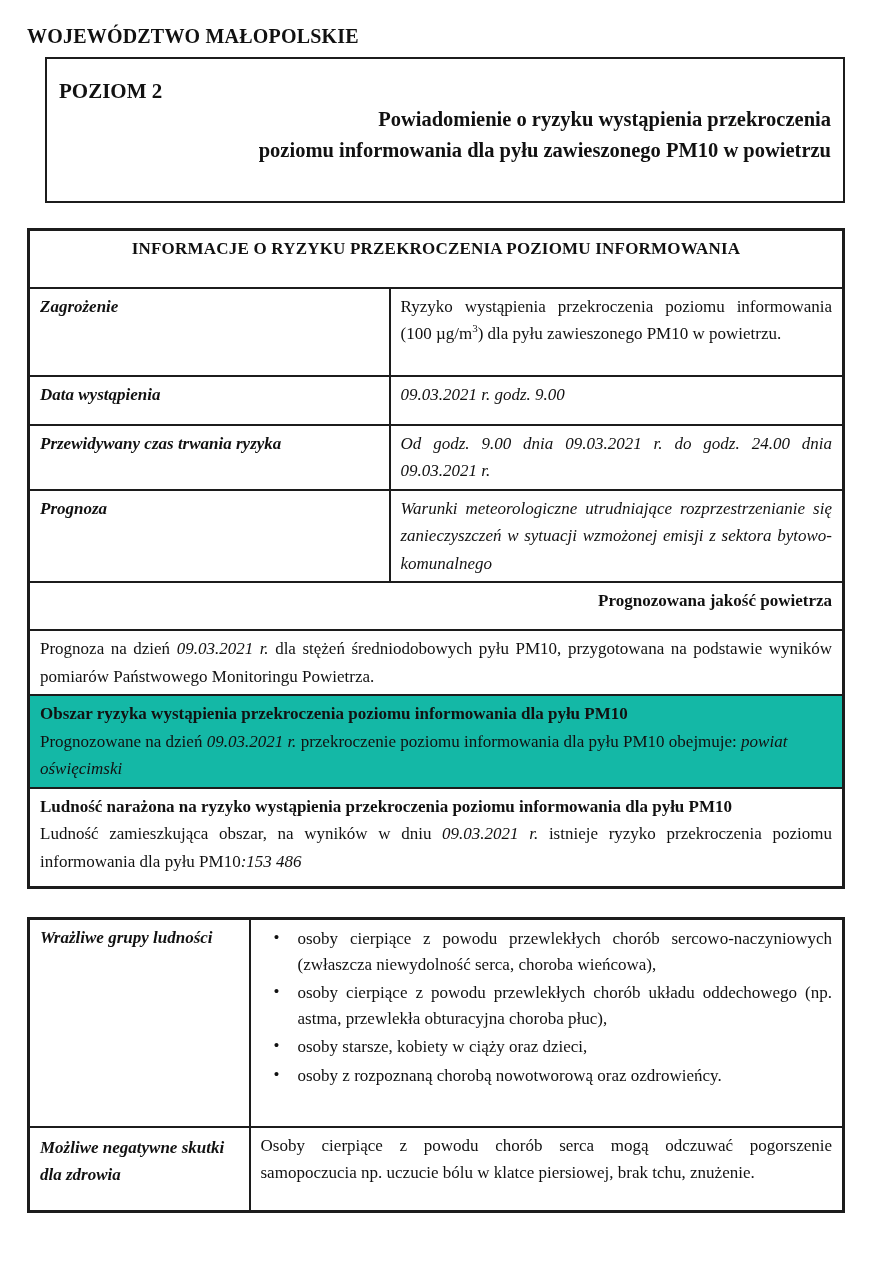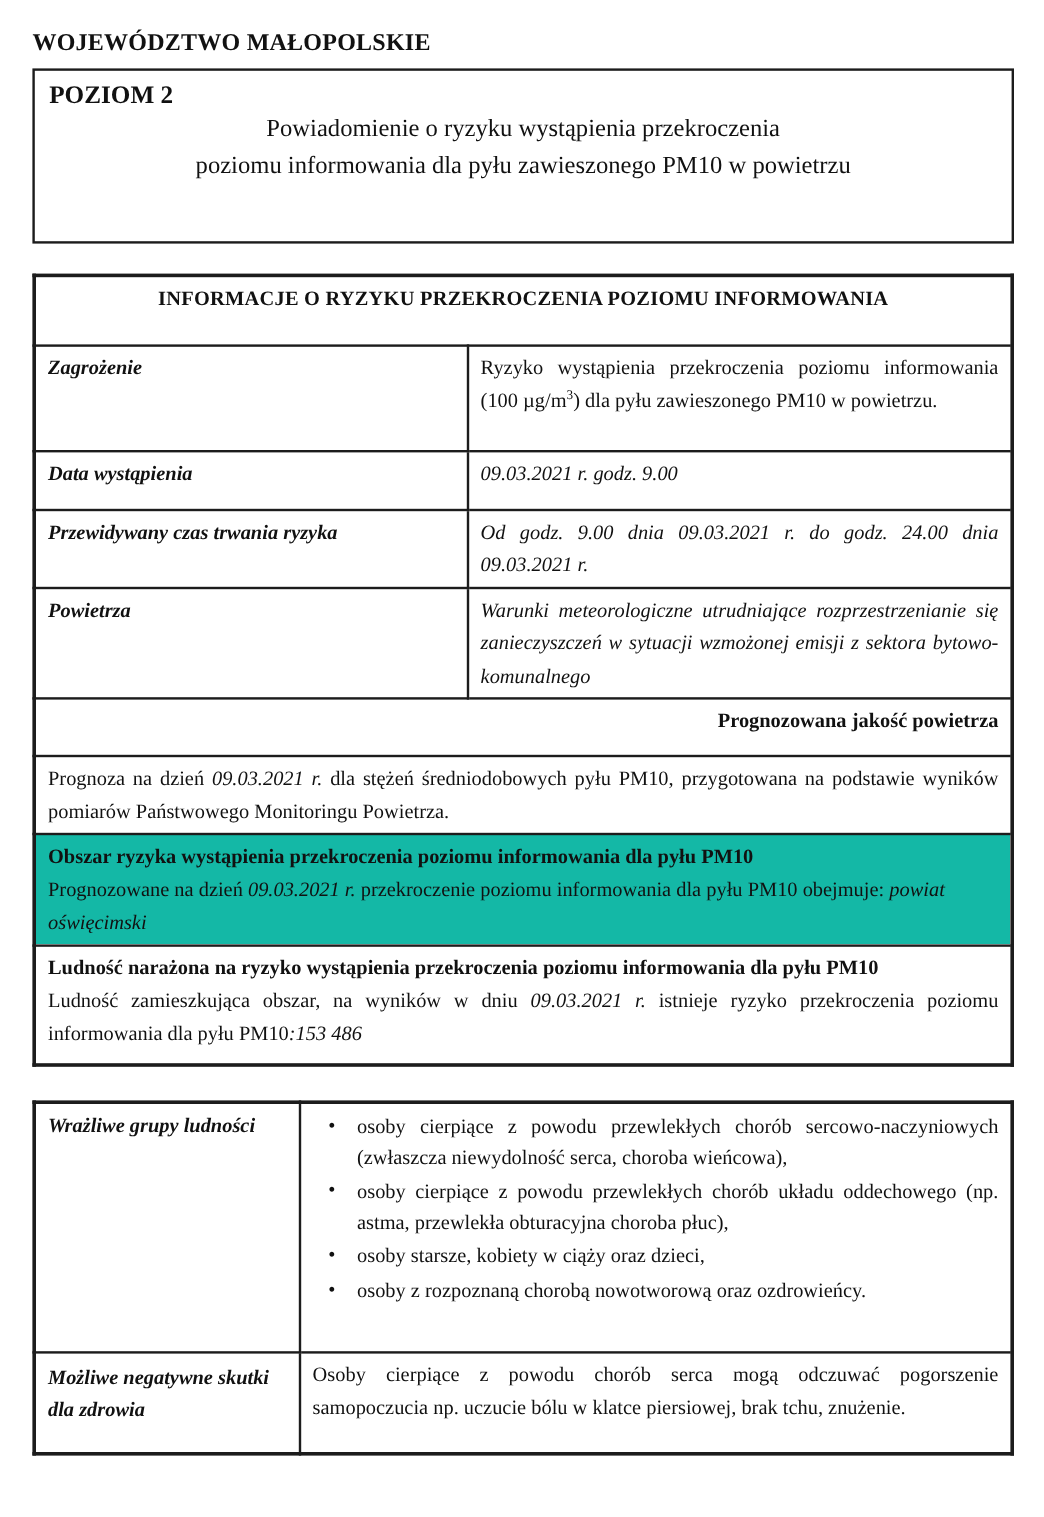--- a/index.html
+++ b/index.html
@@ -10,24 +10,25 @@
   }
   .page{width:818px;margin-left:27px;padding-top:24px;}
 
   .region-label{
     text-align:left;font-weight:bold;font-size:20px;line-height:24px;
     margin-bottom:9px;letter-spacing:.2px;
   }
 
   .alert-banner{
     box-sizing:border-box;height:146px;border:2px solid #1c1c1c;
-    padding:7px 12px 0 12px;
+    padding:19px 12px 0 12px;
+    margin-left:18px;
   }
   .alert-level{font-weight:bold;font-size:21px;line-height:26px;}
-  .alert-title{font-weight:normal;font-size:20.5px;line-height:31px;text-align:center;}
+  .alert-title{font-weight:bold;font-size:20.5px;line-height:31px;text-align:right;}
 
   table.tbl{
     width:818px;table-layout:fixed;border-collapse:collapse;
     border:3px solid #1c1c1c;
   }
   table.tbl td{
     border:2px solid #1c1c1c;
     padding:4px 10px;
     font-size:17px;line-height:1.62;
     vertical-align:top;
@@ -99,21 +100,21 @@
         <td class="lbl">Data wystąpienia</td>
         <td class="val italic">09.03.2021 r. godz. 9.00</td>
       </tr>
 
       <tr style="height:62px">
         <td class="lbl">Przewidywany czas trwania ryzyka</td>
         <td class="val italic just">Od godz. 9.00 dnia 09.03.2021 r. do godz. 24.00 dnia  09.03.2021 r.</td>
       </tr>
 
       <tr style="height:90px">
-        <td class="lbl">Powietrza</td>
+        <td class="lbl">Prognoza</td>
         <td class="val italic just">Warunki meteorologiczne utrudniające rozprzestrzenianie się zanieczyszczeń w sytuacji wzmożonej emisji z sektora bytowo-komunalnego</td>
       </tr>
 
       <tr style="height:48px">
         <td colspan="2" class="center-bold">Prognozowana jakość powietrza</td>
       </tr>
 
       <tr style="height:64px">
         <td colspan="2" class="full just"><span>Prognoza na dzień </span><i>09.03.2021 r.</i><span> dla stężeń średniodobowych pyłu PM10, przygotowana na podstawie wyników pomiarów Państwowego Monitoringu Powietrza.</span></td>
       </tr>

